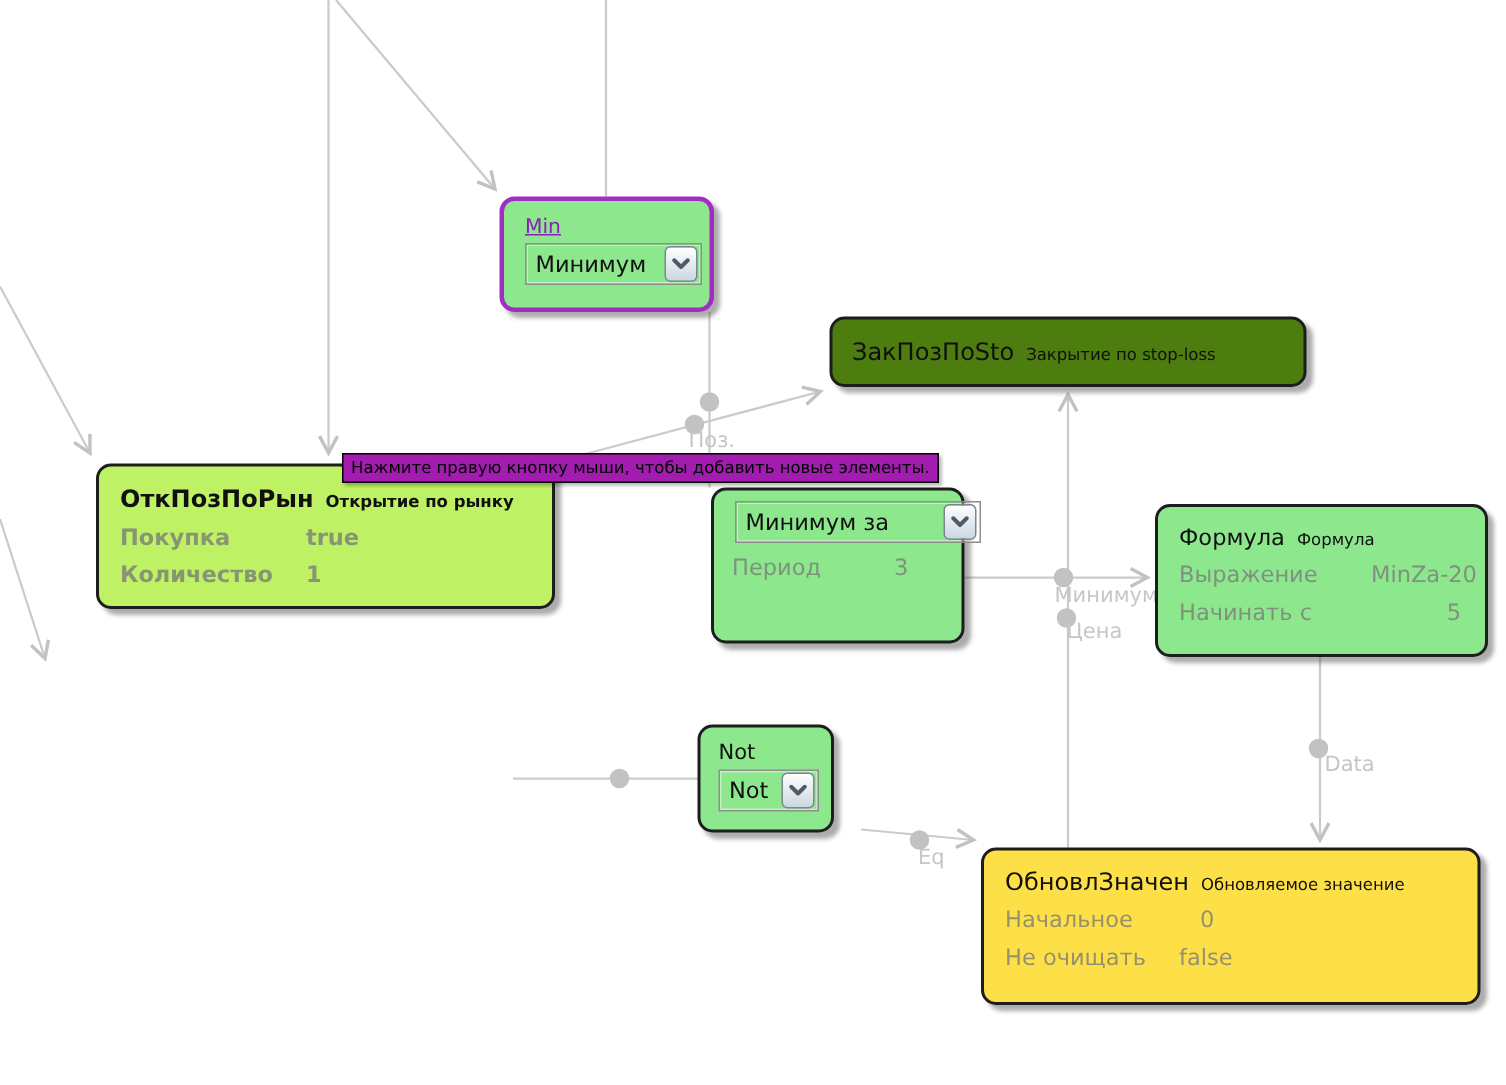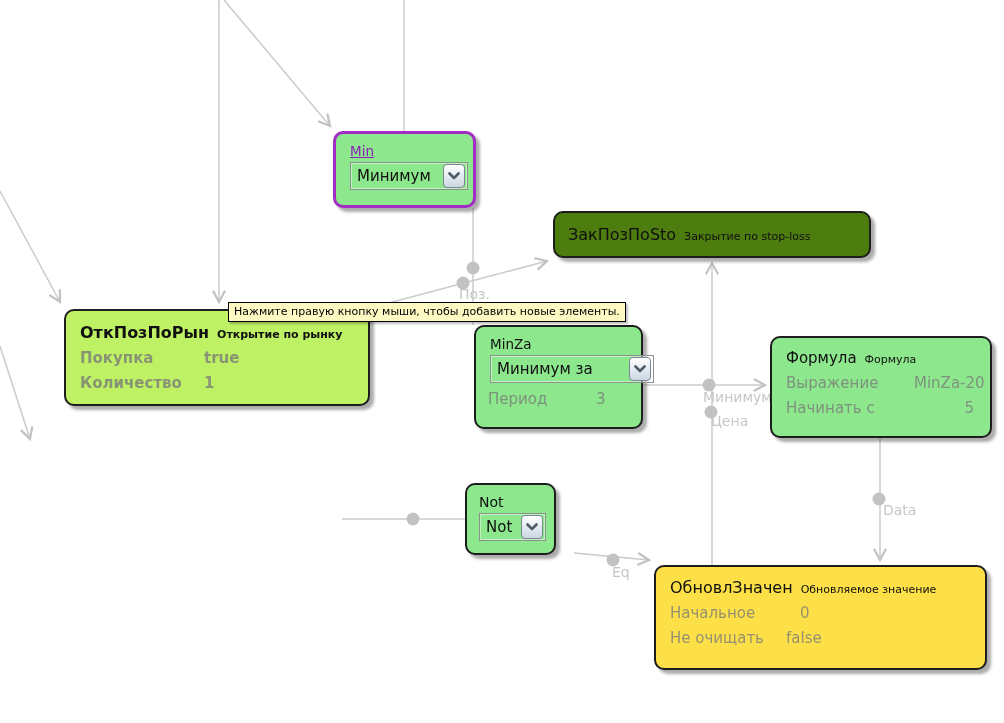--- a/index.html
+++ b/index.html
@@ -20,21 +20,21 @@
   .plabel{flex:none;}
   .pvalue{}
   .push-right{margin-left:auto;padding-right:4px;}
   .otk .plabel{width:124px;} .mnz .plabel{width:108px;} .frm .plabel{width:128px;} .obn .plabel{width:130px;}
   .combo{display:flex;align-items:center;box-sizing:border-box;border:1px solid #8f8f8f;
          box-shadow:inset 0 0 0 1px rgba(255,255,255,0.45);padding:1px 2px 1px 6px;margin-left:2px;}
   .combo-text{flex:1;font-size:15px;color:#101010;white-space:nowrap;overflow:hidden;}
   .combo-btn{flex:none;width:20px;height:22px;margin-left:3px;border:1px solid #7C8793;border-radius:4px;
              background:linear-gradient(#FEFFFF,#CBD7E1);display:flex;align-items:center;justify-content:center;cursor:pointer;}
   .vcenter{display:flex;align-items:baseline;height:100%;box-sizing:border-box;padding:12px 0 0 13px;}
-  .tooltip{position:absolute;z-index:5;background:#fef9c3;border:1px solid #000;font-size:11px;color:#000;
+  .tooltip{position:absolute;z-index:5;background:#a21caf;border:1px solid #000;font-size:11px;color:#000;
            padding:2px 5px 3px 5px;white-space:nowrap;box-shadow:2px 2px 2px rgba(0,0,0,0.25);}
 </style>
 </head>
 <body>
 
 <div id="canvas">
 
   <svg class="edges" width="1004" height="723">
     <defs>
       <marker id="arrow" viewBox="0 0 10 10" refX="8.5" refY="5" markerWidth="10" markerHeight="10" orient="auto">
@@ -100,21 +100,20 @@
       <span class="plabel">Покупка</span>
       <span class="pvalue">true</span>
     </div>
     <div class="prow">
       <span class="plabel">Количество</span>
       <span class="pvalue">1</span>
     </div>
   </div>
 
   <div class="node green pad mnz" style="left:474px;top:325px;width:169px;height:104px">
-    <div class="ntitle">MinZa</div>
     <div class="combo" style="width:164px;height:28px">
       <span class="combo-text">Минимум за</span>
       <span class="combo-btn">
         <svg width="12" height="8" viewBox="0 0 12 8">
             <path d="M1.5 1.5 L6 6 L10.5 1.5" fill="none" stroke="#4F5B66" stroke-width="2.6" stroke-linecap="round" stroke-linejoin="round"></path>
           </svg>
       </span>
     </div>
     <div class="prow">
       <span class="plabel">Период</span>

